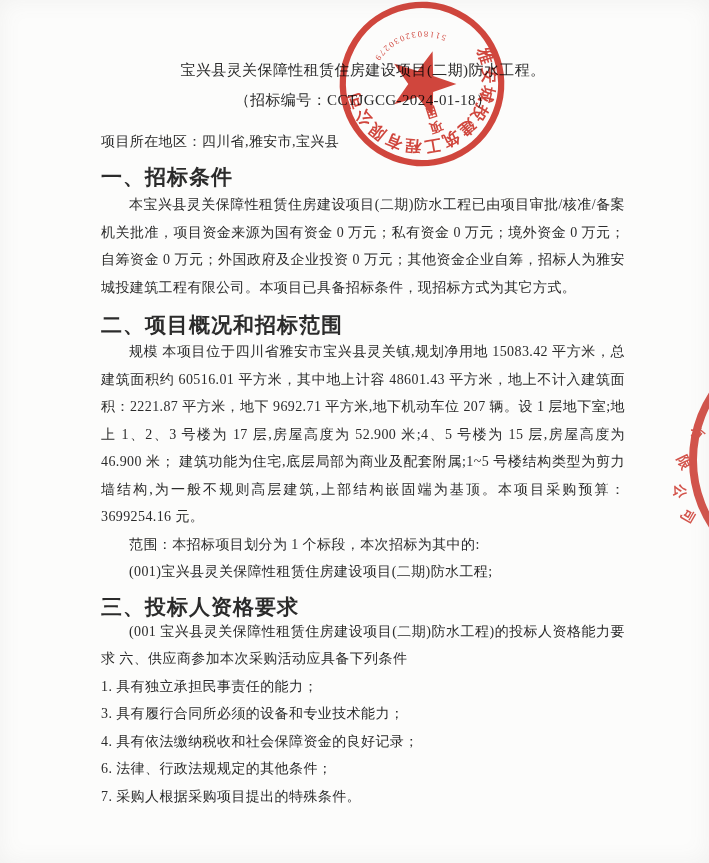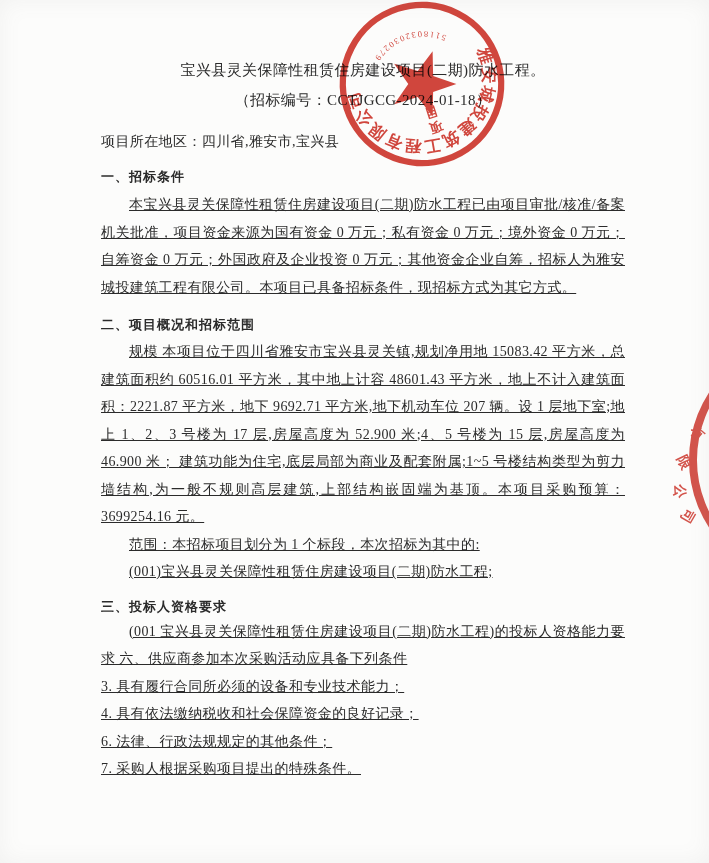--- a/index.html
+++ b/index.html
@@ -20,25 +20,25 @@
     content:"";position:absolute;inset:0;pointer-events:none;
     box-shadow:inset 0 0 22px rgba(120,120,120,.08);
   }
   .doc{
     position:absolute;left:101px;top:0;width:524px;
     font-size:14px;letter-spacing:.4px;
   }
   .title1{padding-top:60px;text-align:center;font-size:15px;line-height:21px;}
   .title2{margin-top:9px;text-align:center;font-size:15px;line-height:21px;}
   .loc{margin-top:20px;line-height:22px;}
-  .h{font-weight:bold;font-size:13px;line-height:22px;letter-spacing:1px;}
+  .h{font-weight:bold;font-size:21px;line-height:22px;letter-spacing:1px;}
   .h.g1{margin-top:13px;}
   .h.g2{margin-top:13px;}
   .h.g3{margin-top:10px;}
-  p.b{margin:0;line-height:27.5px;text-align:justify;text-decoration:underline;}
+  p.b{margin:0;line-height:27.5px;text-align:justify;}
   p.b.ind{text-indent:2em;}
   p.m1{margin-top:3px;}
   p.m2{margin-top:2px;}
   .seal{
     position:absolute;left:336px;top:-2px;width:172px;height:172px;
     mix-blend-mode:multiply;opacity:.92;
   }
   .seal2{
     position:absolute;right:0;top:386px;width:46px;height:148px;
     mix-blend-mode:multiply;opacity:.85;
@@ -58,20 +58,21 @@
     <div class="h g1">一、招标条件</div>
     <p class="b ind m1">本宝兴县灵关保障性租赁住房建设项目(二期)防水工程已由项目审批/核准/备案机关批准，项目资金来源为国有资金 0 万元；私有资金 0 万元；境外资金 0 万元；自筹资金 0 万元；外国政府及企业投资 0 万元；其他资金企业自筹，招标人为雅安城投建筑工程有限公司。本项目已具备招标条件，现招标方式为其它方式。</p>
 
     <div class="h g2">二、项目概况和招标范围</div>
     <p class="b ind m2">规模 本项目位于四川省雅安市宝兴县灵关镇,规划净用地 15083.42 平方米，总建筑面积约 60516.01 平方米，其中地上计容 48601.43 平方米，地上不计入建筑面积：2221.87 平方米，地下 9692.71 平方米,地下机动车位 207 辆。设 1 层地下室;地上 1、2、3 号楼为 17 层,房屋高度为 52.900 米;4、5 号楼为 15 层,房屋高度为 46.900 米； 建筑功能为住宅,底层局部为商业及配套附属;1~5 号楼结构类型为剪力墙结构,为一般不规则高层建筑,上部结构嵌固端为基顶。本项目采购预算：3699254.16 元。</p>
     <p class="b ind">范围：本招标项目划分为 1 个标段，本次招标为其中的:</p>
     <p class="b ind">(001)宝兴县灵关保障性租赁住房建设项目(二期)防水工程;</p>
 
     <div class="h g3">三、投标人资格要求</div>
     <p class="b ind">(001 宝兴县灵关保障性租赁住房建设项目(二期)防水工程)的投标人资格能力要求 六、供应商参加本次采购活动应具备下列条件</p>
+    <p class="b">1. 具有独立承担民事责任的能力；</p>
     <p class="b">3. 具有履行合同所必须的设备和专业技术能力；</p>
     <p class="b">4. 具有依法缴纳税收和社会保障资金的良好记录；</p>
     <p class="b">6. 法律、行政法规规定的其他条件；</p>
     <p class="b">7. 采购人根据采购项目提出的特殊条件。</p>
 
   </div>
 
   <svg class="seal" viewBox="0 0 200 200" xmlns="http://www.w3.org/2000/svg">
     <g transform="rotate(162 100 100)" fill="#cf372d" stroke="none">
       <circle cx="100" cy="100" r="92" fill="none" stroke="#cf372d" stroke-width="7.5"></circle>

